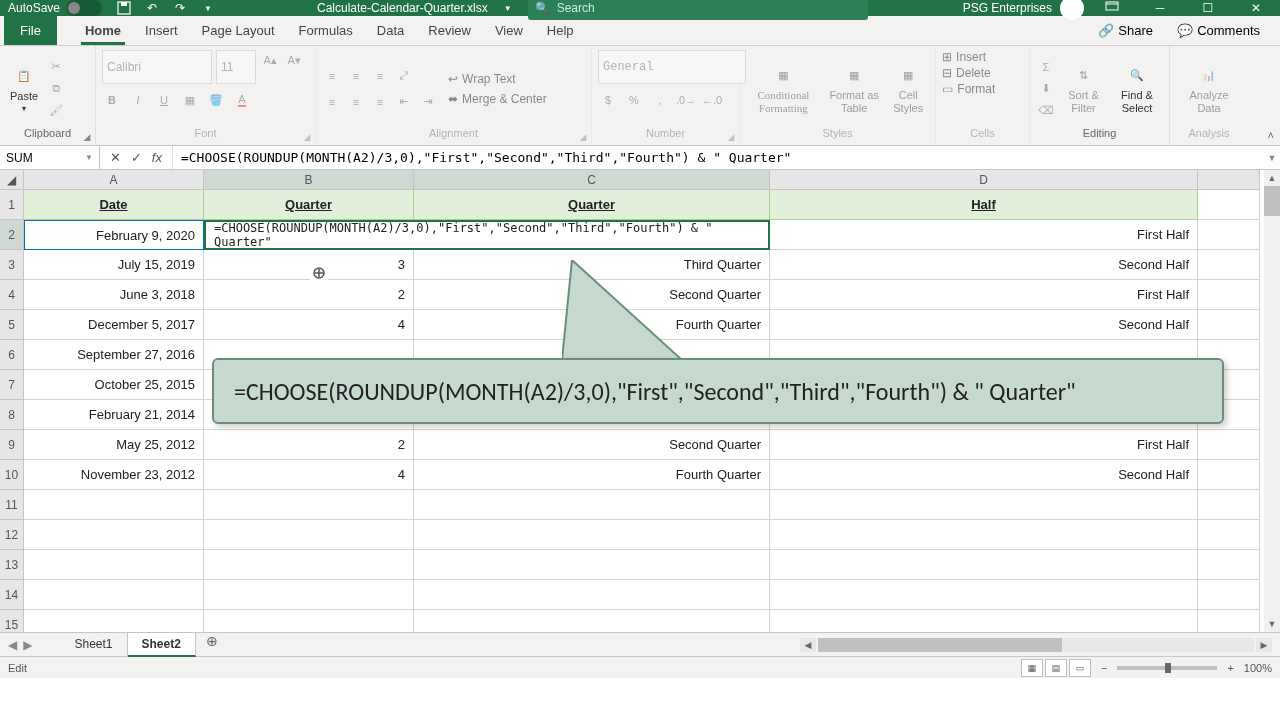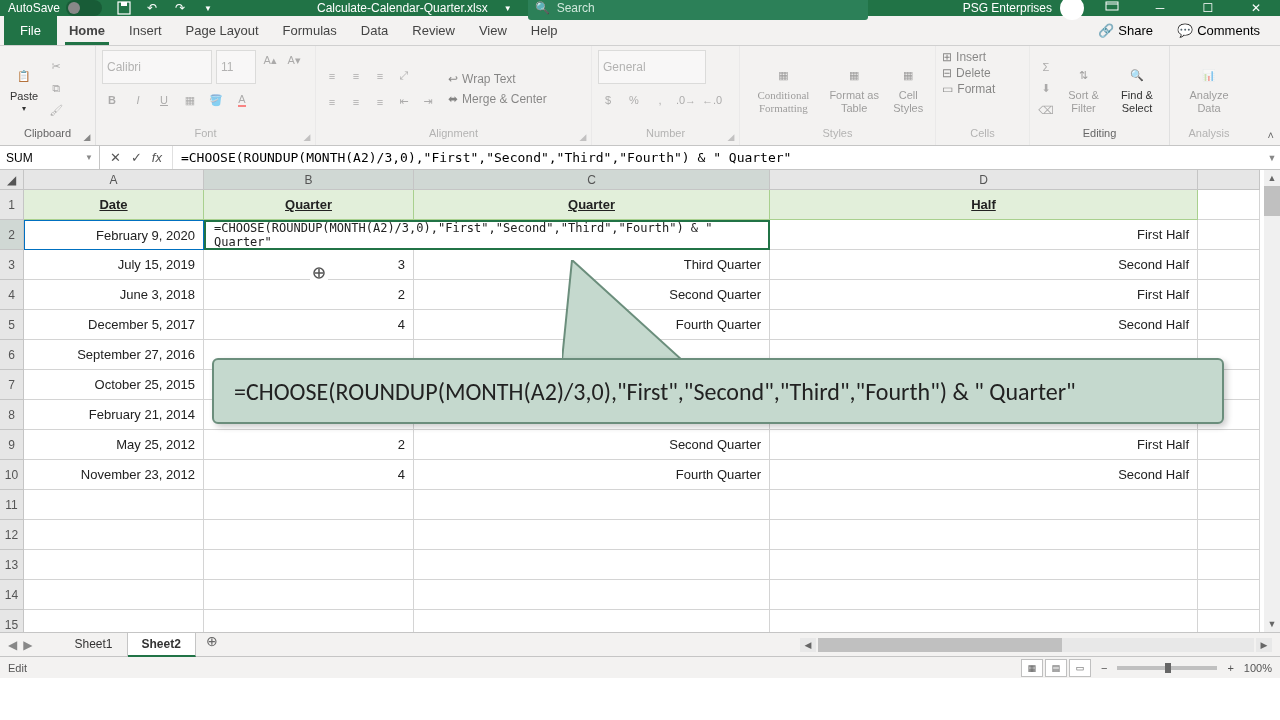--- a/index.html
+++ b/index.html
@@ -16,21 +16,21 @@
 .search-box { width: 340px; height: 24px; background: #2c8058; border-radius: 3px; display: flex; align-items: center; padding: 0 8px; gap: 6px; color: #d0e8dc; font-size: 12px; }
 .title-right { display: flex; align-items: center; gap: 8px; padding-right: 4px; }
 .avatar { width: 24px; height: 24px; background: #fff; border-radius: 50%; }
 .win-btn { width: 40px; height: 32px; display: flex; align-items: center; justify-content: center; color: #fff; }
 
 
 .ribbon-tabs { height: 30px; background: #f3f2f1; display: flex; align-items: stretch; padding-left: 4px; border-bottom: 1px solid #d0d0d0; }
 .tab { padding: 0 12px; display: flex; align-items: center; font-size: 13px; color: #444; cursor: pointer; position: relative; }
 .tab.active { font-weight: 600; }
 .tab.active::after { content: ""; position: absolute; bottom: 0; left: 8px; right: 8px; height: 3px; background: #217346; }
-.tab.file { background: #217346; color: #fff; margin-right: 0; padding: 0 16px; }
+.tab.file { background: #217346; color: #fff; margin-right: 16px; padding: 0 16px; }
 .ribbon-right { margin-left: auto; display: flex; align-items: center; gap: 8px; padding-right: 12px; font-size: 13px; }
 .share-btn, .comments-btn { display: flex; align-items: center; gap: 4px; padding: 4px 8px; cursor: pointer; }
 
 
 .ribbon-body { height: 100px; background: #f3f2f1; display: flex; border-bottom: 1px solid #c5c5c5; position: relative; }
 .ribbon-group { border-right: 1px solid #e0e0e0; padding: 4px 6px 2px; display: flex; flex-direction: column; justify-content: space-between; position: relative; }
 .ribbon-group-label { font-size: 11px; color: #666; text-align: center; height: 16px; }
 .group-content { flex: 1; display: flex; align-items: center; gap: 4px; }
 .ribbon-dim { opacity: 0.45; }
 .btn-big { display: flex; flex-direction: column; align-items: center; justify-content: center; font-size: 11px; padding: 2px 4px; gap: 2px; color: #333; }
@@ -236,21 +236,21 @@
             <span>Merge &amp; Center</span>
           </div>
       </div>
     </div>
     <div class="ribbon-group-label">Alignment</div>
     <div class="dialog-launcher">◢</div>
   </div>
 
   <div class="ribbon-group ribbon-dim" style="width:148px;">
     <div class="group-content" style="flex-direction:column;align-items:flex-start;gap:6px;">
-      <div class="input-combo" style="width:108px;">General</div>
+      <div class="input-combo" style="width:148px;font-family:Liberation Mono, monospace;">General</div>
       <div style="display:flex;gap:6px;">
         <div class="btn-small">$</div>
         <div class="btn-small">%</div>
         <div class="btn-small">,</div>
         <div class="btn-small">.0→</div>
         <div class="btn-small">←.0</div>
       </div>
     </div>
     <div class="ribbon-group-label">Number</div>
     <div class="dialog-launcher">◢</div>

